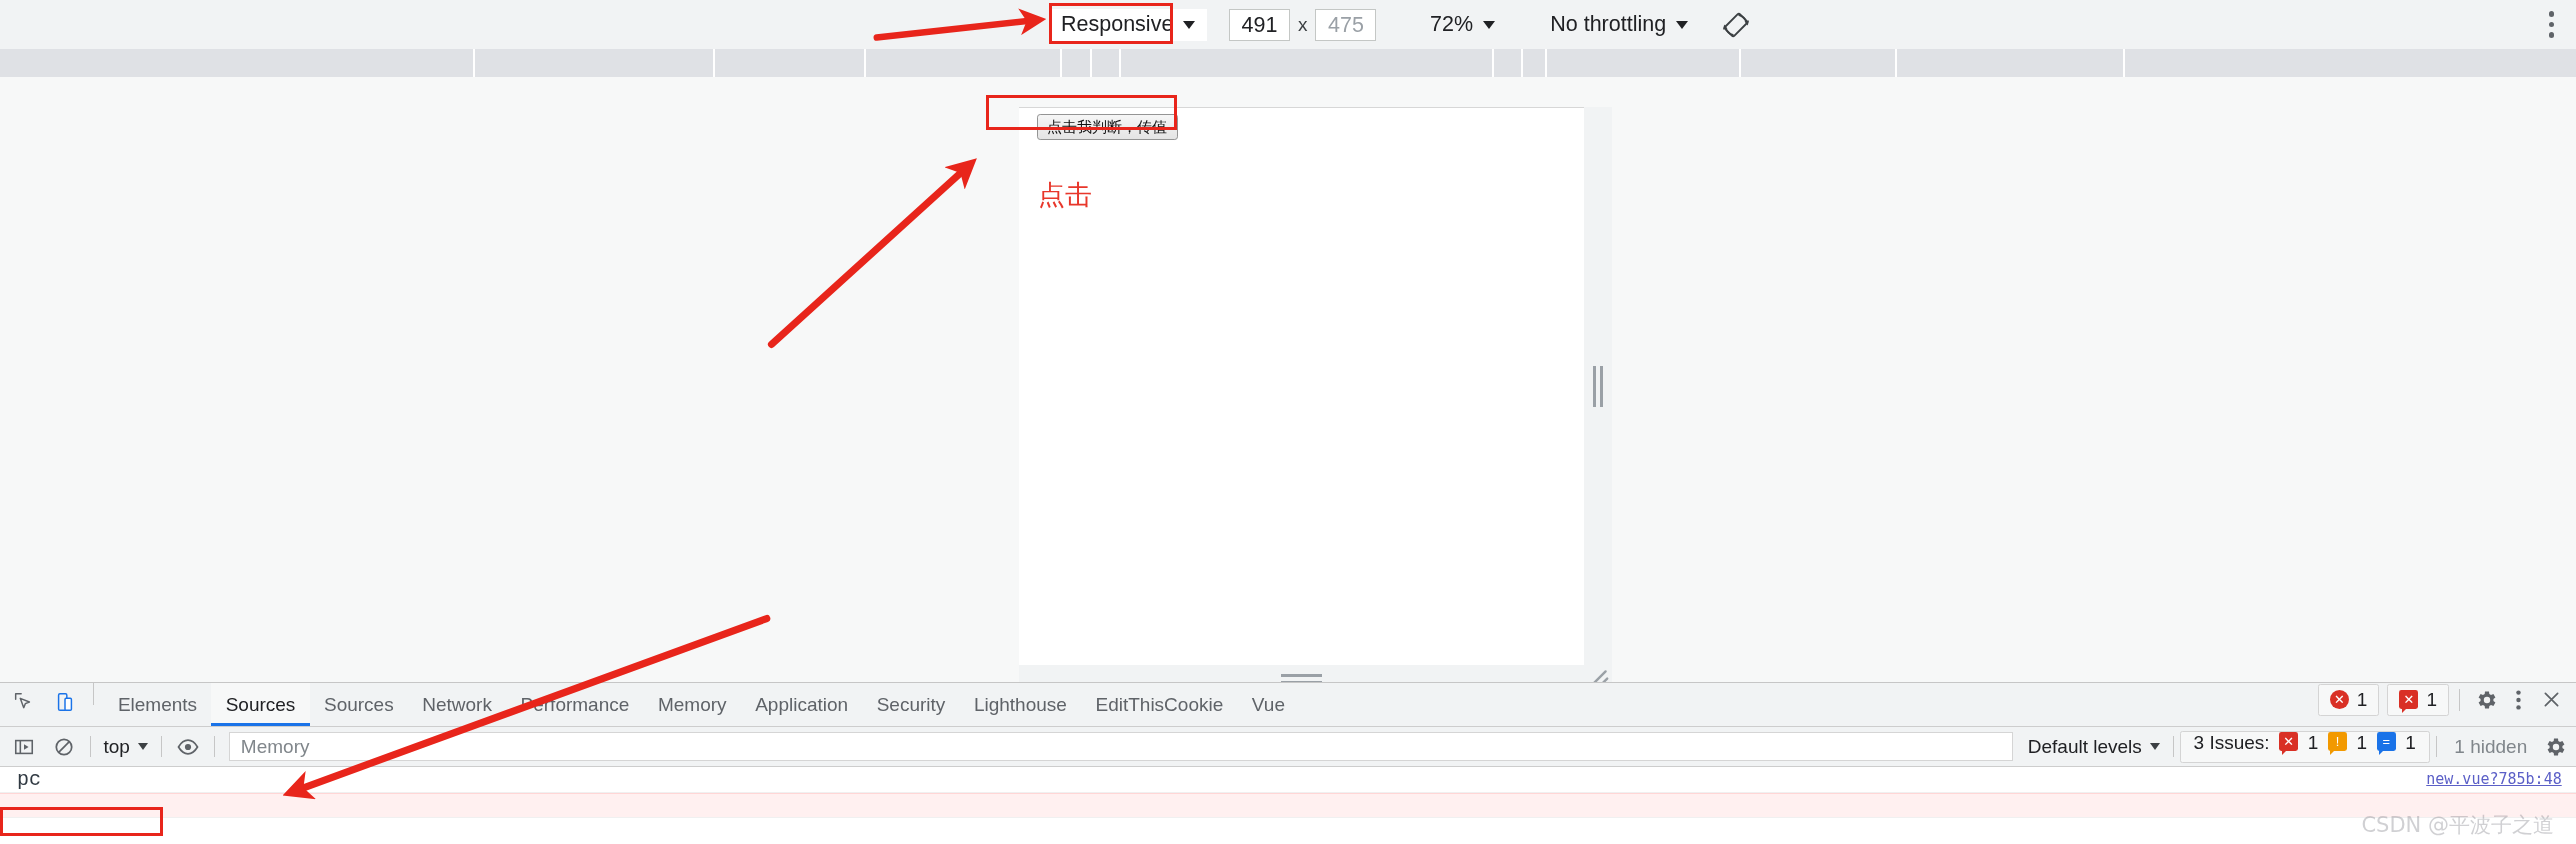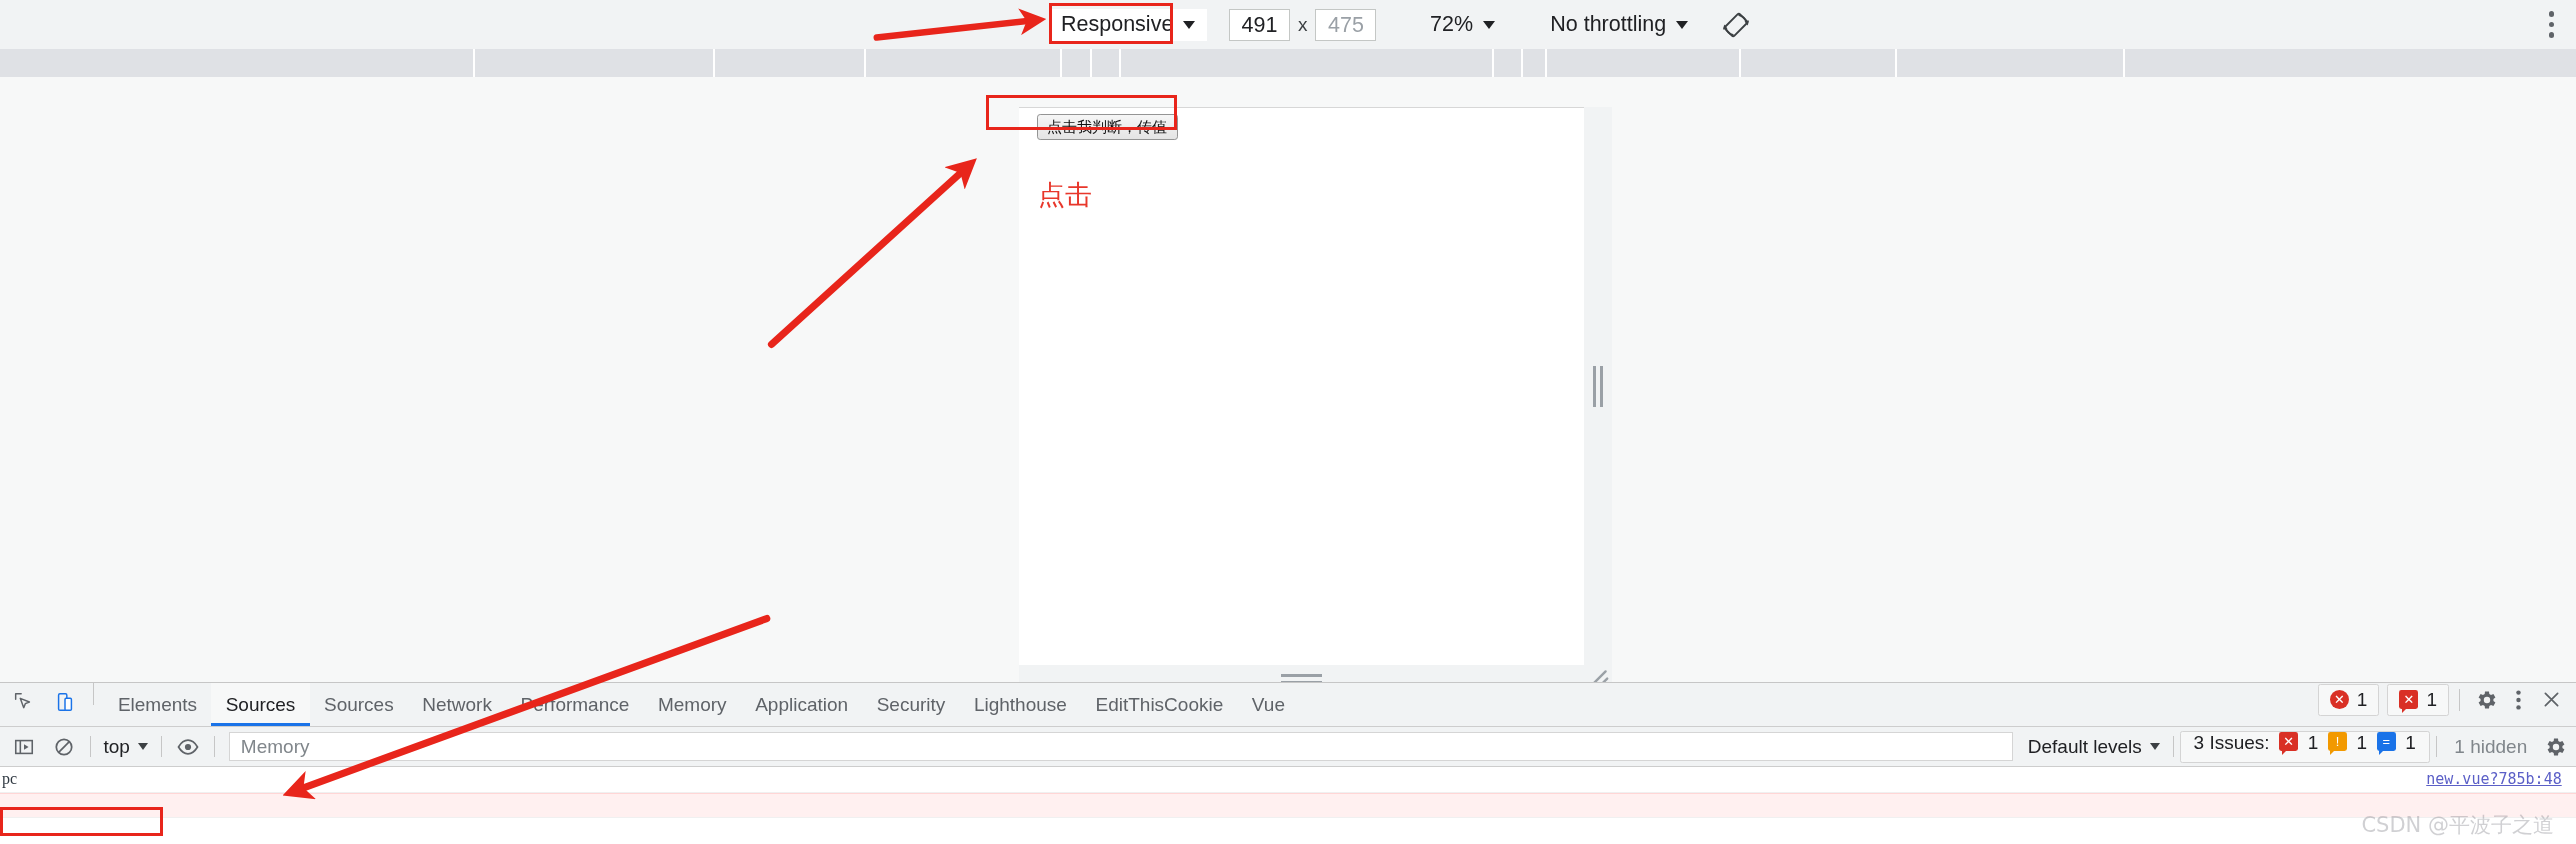--- a/index.html
+++ b/index.html
@@ -446,24 +446,24 @@
   .log-row {
     position: relative;
     height: 25.5px;
     display: flex;
     align-items: center;
     border-bottom: 0.8px solid #f0f0f0;
     background: #ffffff;
     box-sizing: border-box;
   }
   .log-text {
-    font-family: Liberation Serif, serif;
-    font-size: 16px;
+    font-family: Liberation Mono, monospace;
+    font-size: 20px;
     color: #303942;
-    padding-left: 2px;
+    padding-left: 17px;
   }
   .log-src {
     position: absolute;
     right: 14.3px;
     font-family: "DejaVu Sans Mono", monospace;
     font-size: 15px;
     color: #5b5fc7;
     text-decoration: underline;
     white-space: nowrap;
   }

